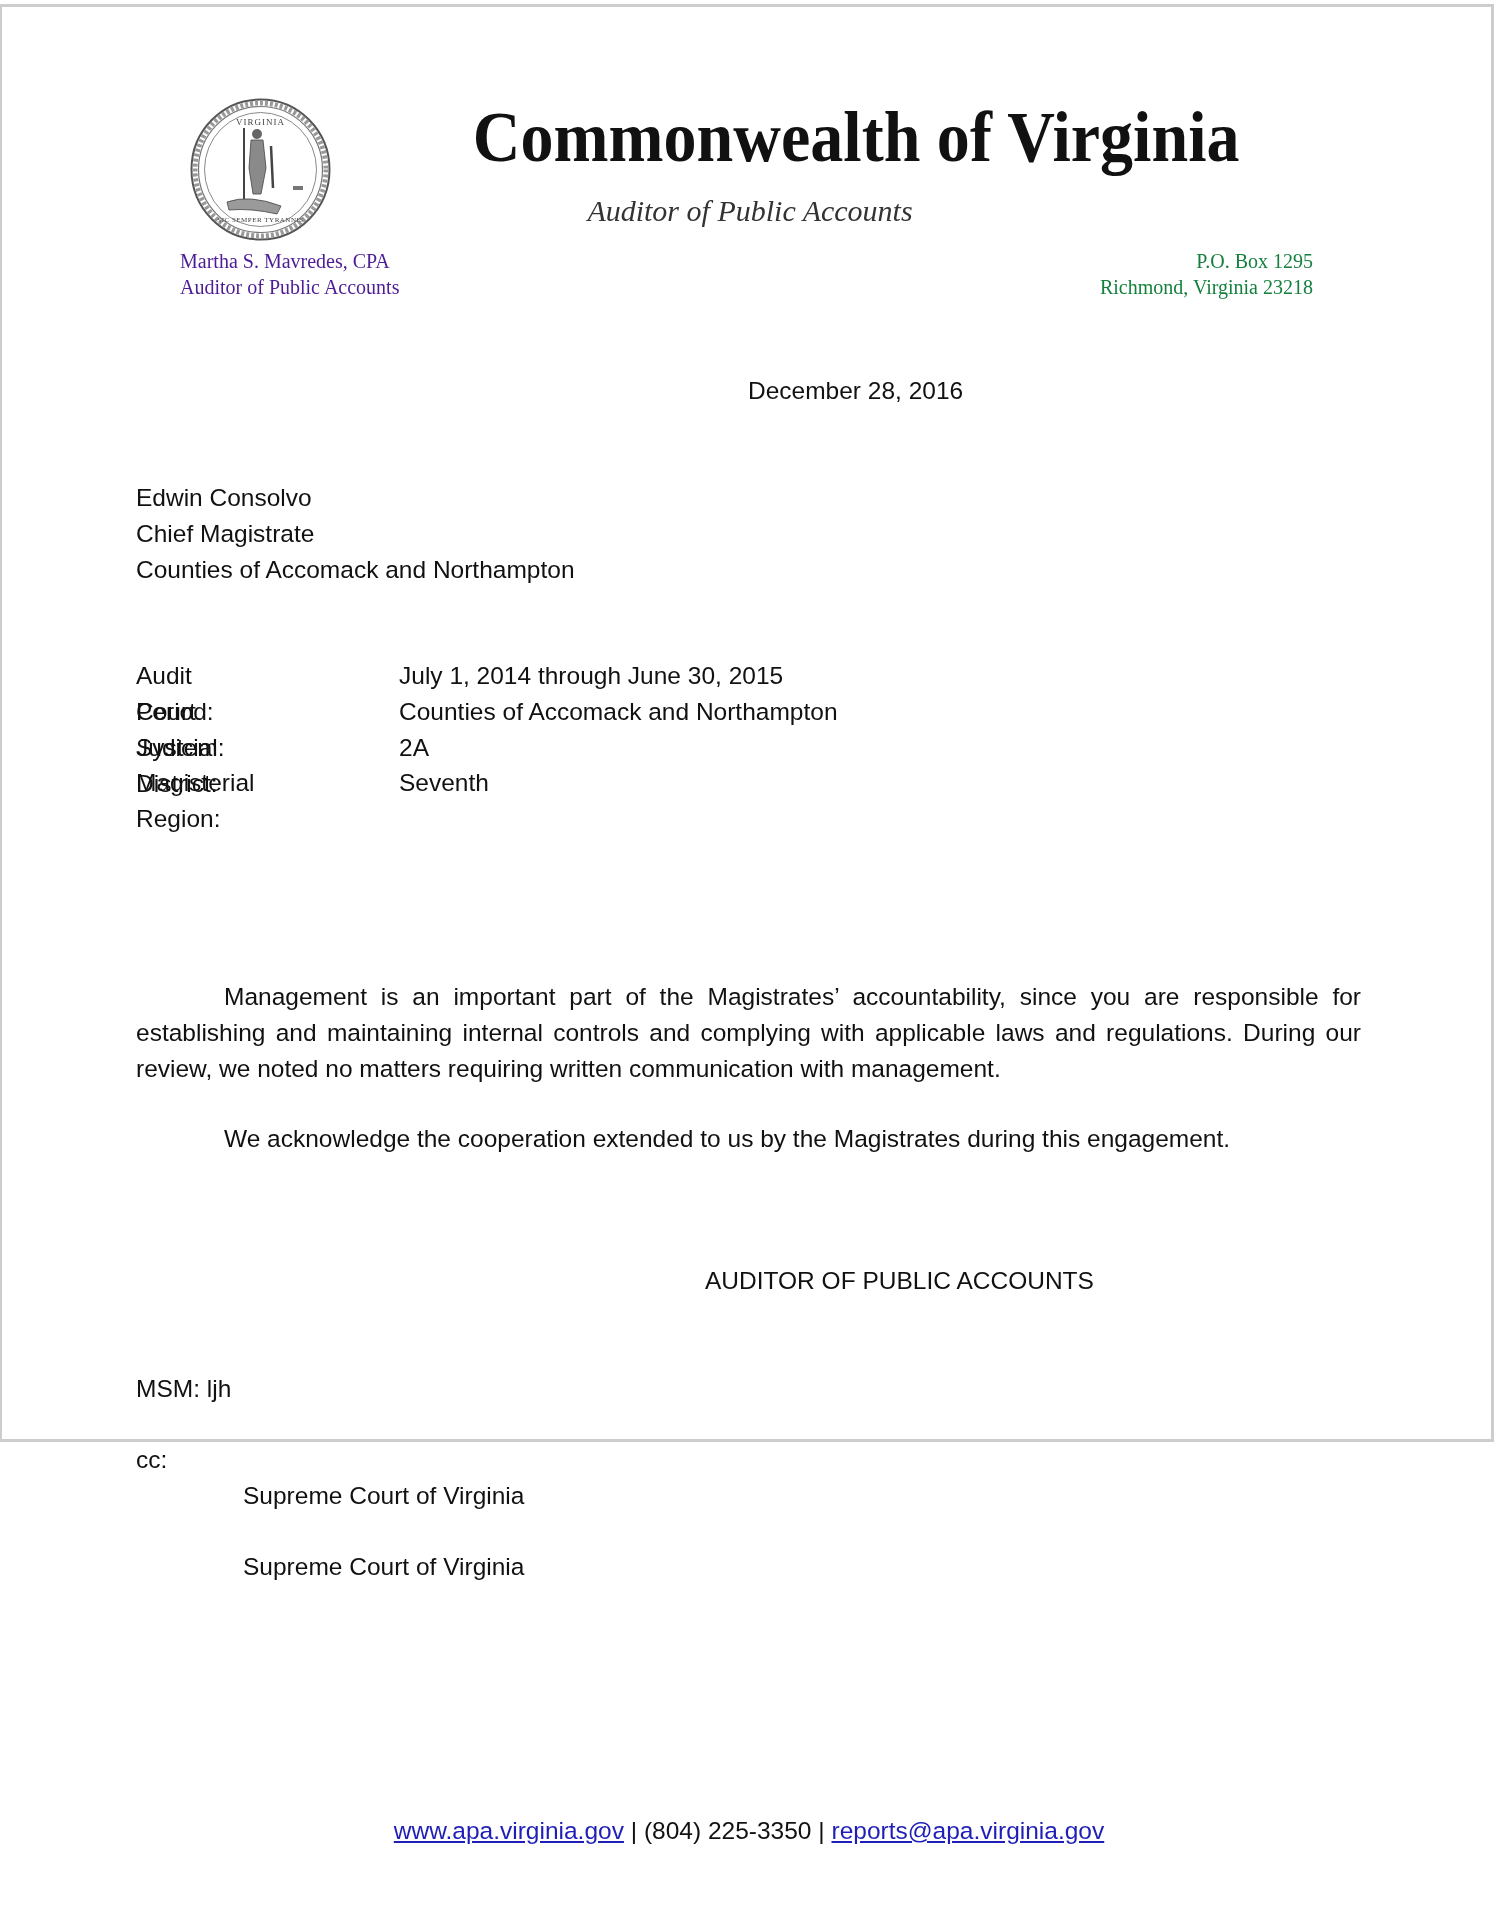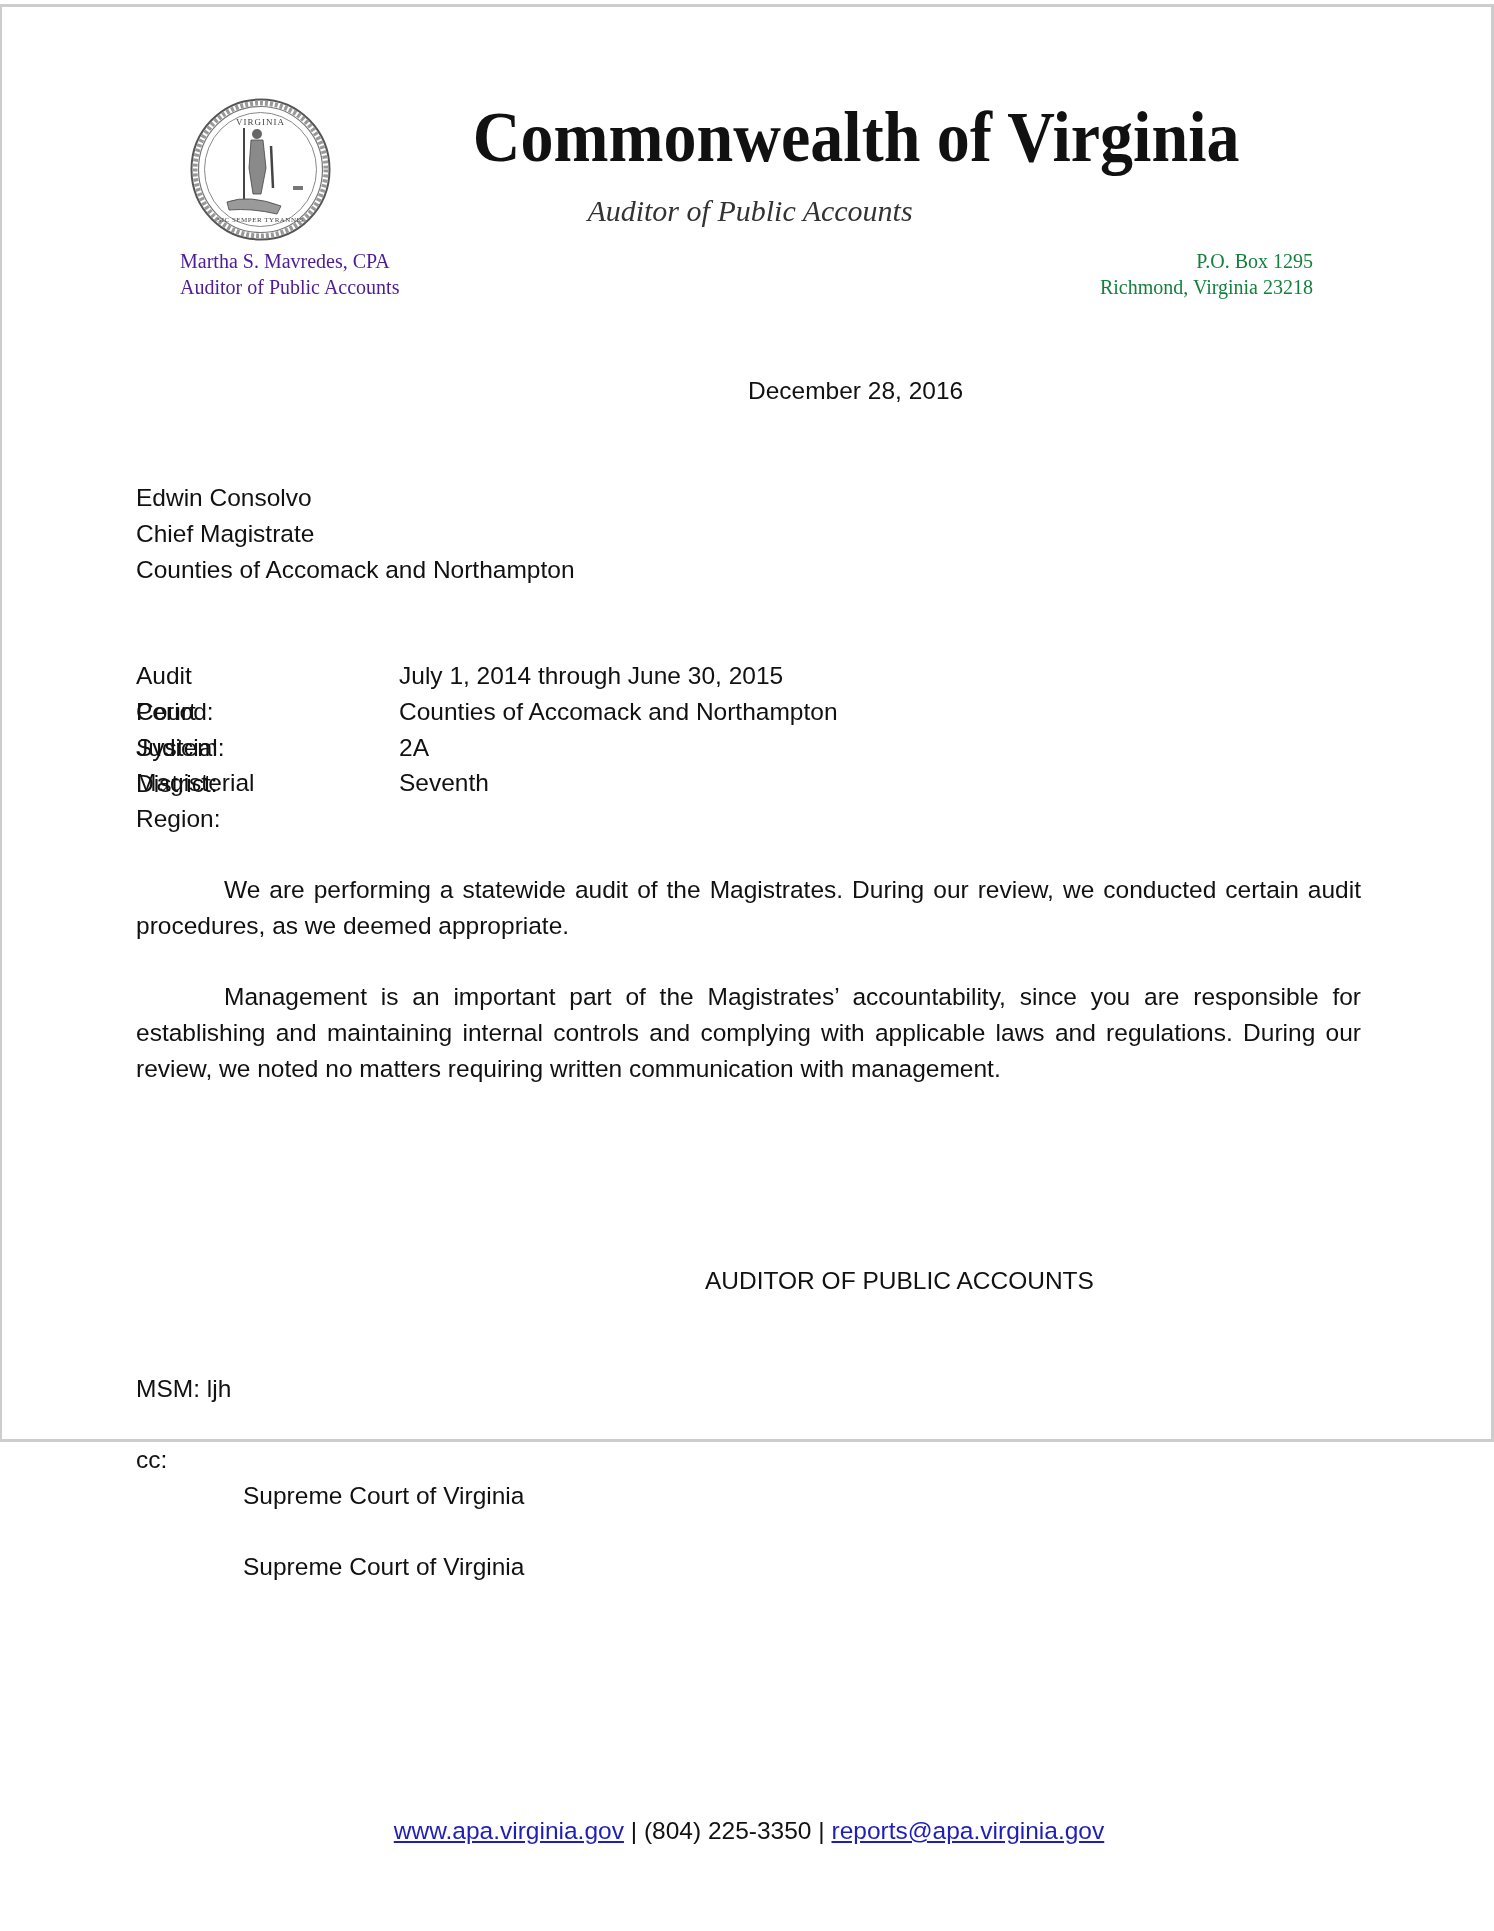--- a/index.html
+++ b/index.html
@@ -88,25 +88,25 @@
   </div>
   <div class="row txt" style="top:723px;">
     <span class="label">Judicial District:</span>
     <span class="value">2A</span>
   </div>
   <div class="row txt" style="top:758px;">
     <span class="label">Magisterial Region:</span>
     <span class="value">Seventh</span>
   </div>
 
-  <div class="body-block txt" style="top:865px;">
-    <p class="para">We are performing a statewide audit of the Magistrates.  During our review, we conducted certain audit procedures, as we deemed appropriate.</p>
-  </div>
   <div class="body-block txt" style="top:972px;">
     <p class="para">Management is an important part of the Magistrates’ accountability, since you are responsible for establishing and maintaining internal controls and complying with applicable laws and regulations. During our review, we noted no matters requiring written communication with management.</p>
+  </div>
+  <div class="body-block txt" style="top:1114px;">
+    <p class="para">We acknowledge the cooperation extended to us by the Magistrates during this engagement.</p>
   </div>
 
   <div class="abs txt" style="left:703px; top:1256px;">AUDITOR OF PUBLIC ACCOUNTS</div>
 
   <div class="abs txt" style="left:134px; top:1364px;">MSM: ljh</div>
 
   <div class="abs txt" style="left:134px; top:1435px;">cc:</div>
   <div class="abs txt" style="left:241px; top:1471px;">Supreme Court of Virginia</div>
   <div class="abs txt" style="left:241px; top:1542px;">Supreme Court of Virginia</div>
 

